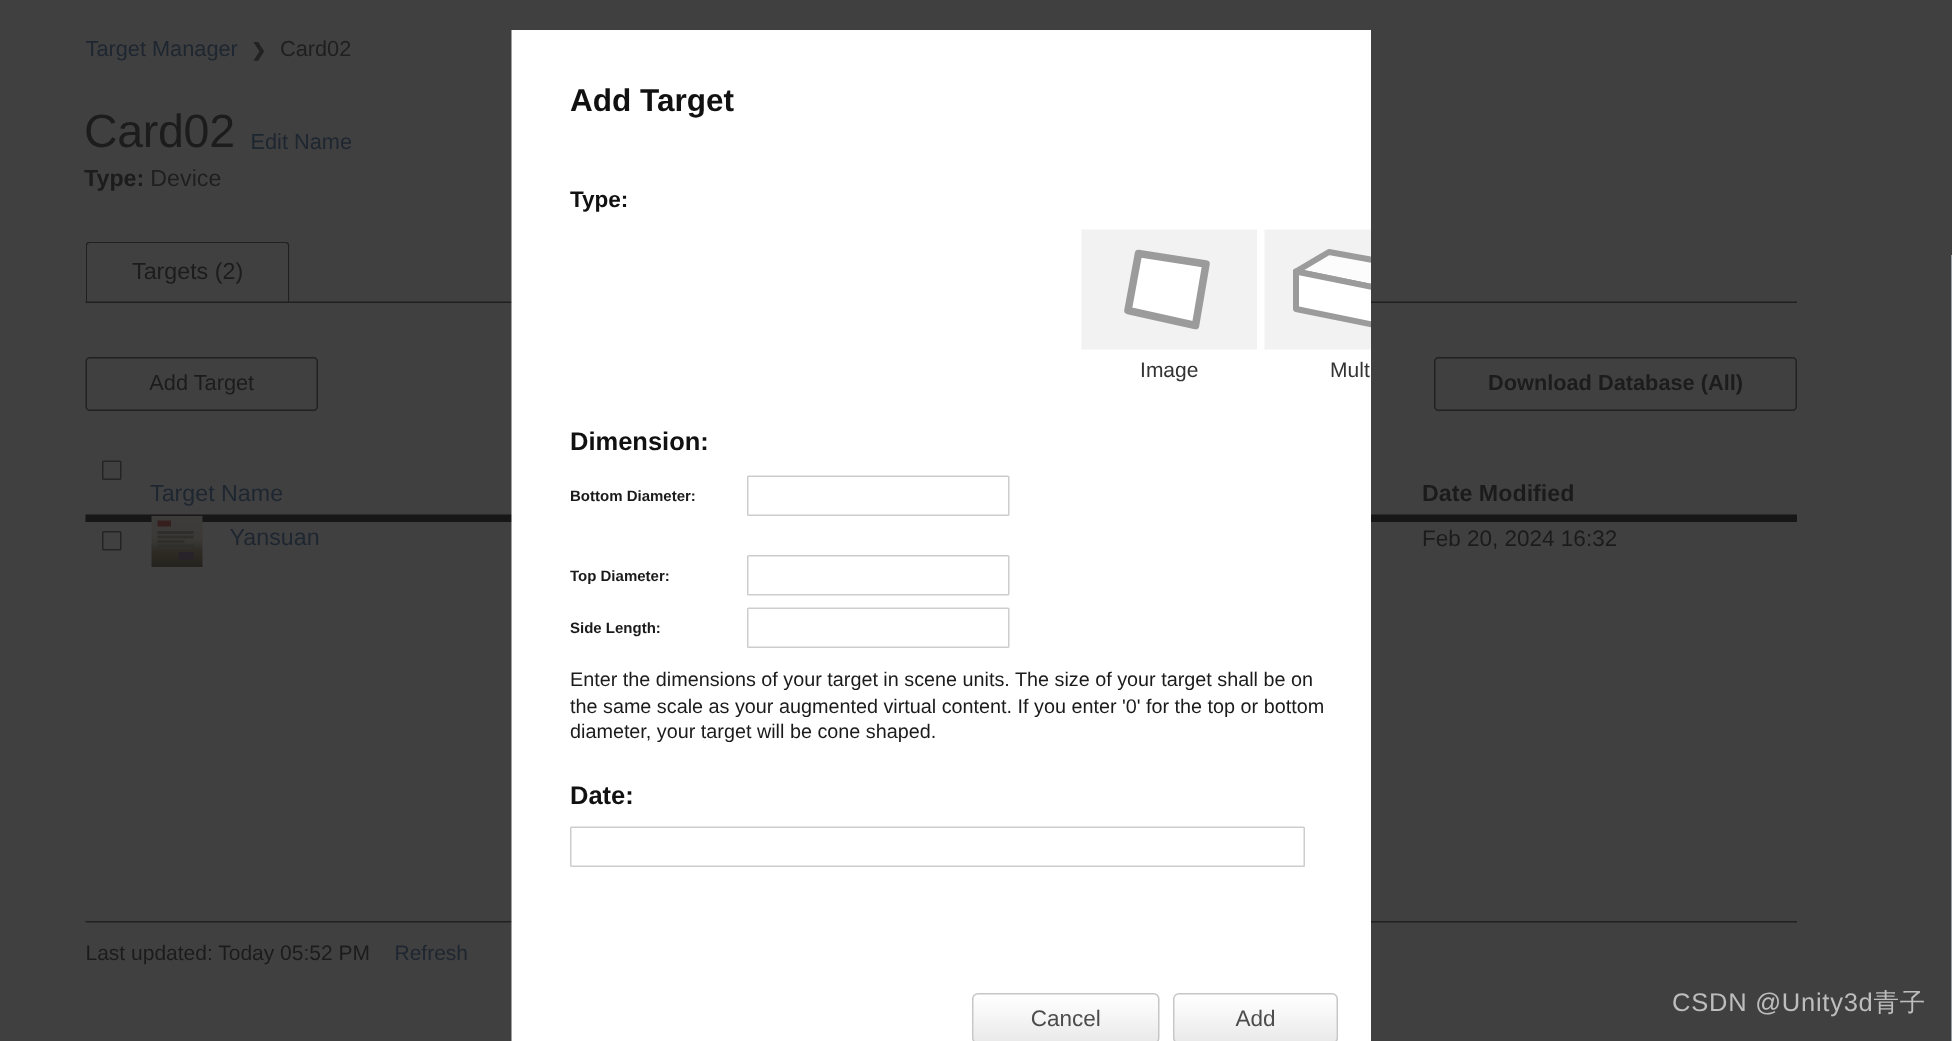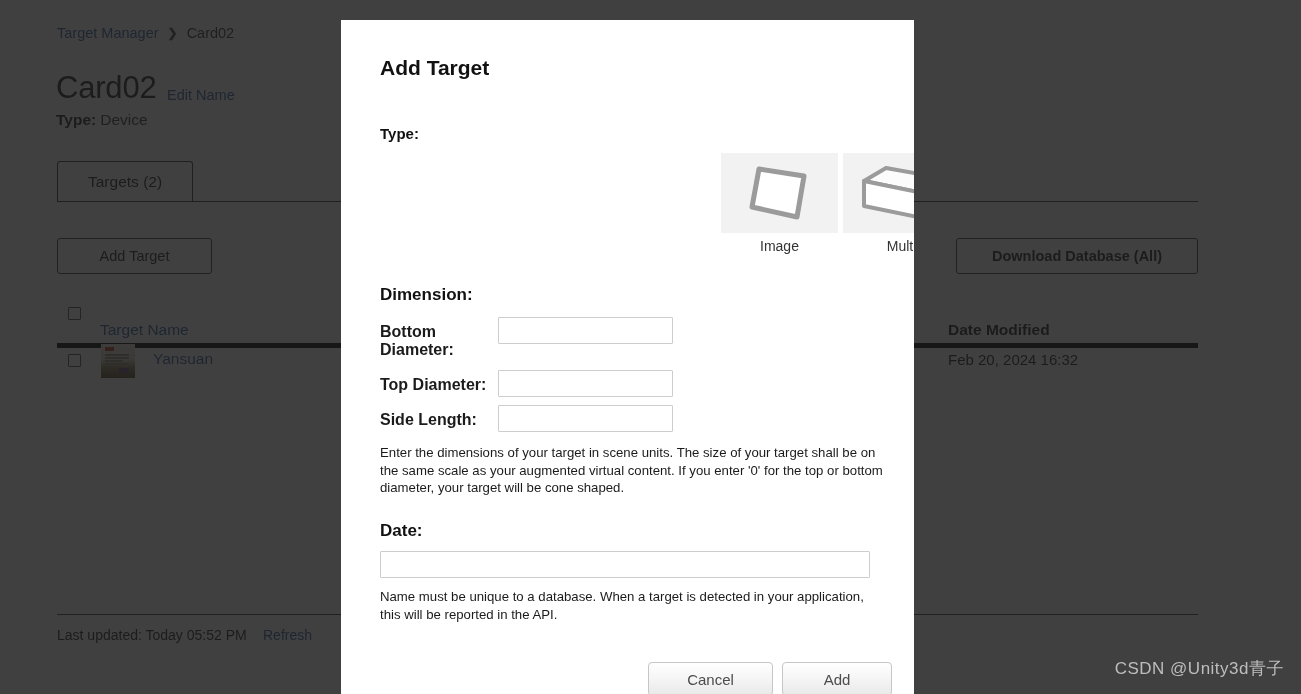--- a/index.html
+++ b/index.html
@@ -220,21 +220,21 @@
   .lbl-dim {
     position: absolute;
     left: 39px; top: 265px;
     font-size: 17px;
     font-weight: 700;
     color: #111;
   }
 
   .field-label {
     position: absolute;
-    font-size: 16px;
+    font-size: 10px;
     font-weight: 700;
     color: #1b1b1b;
     line-height: 18px;
     width: 110px;
   }
   .fl-bottom { left: 39px; top: 303px; }
   .fl-top    { left: 39px; top: 356px; }
   .fl-side   { left: 39px; top: 391px; }
 
   .dim-input {
@@ -394,21 +394,20 @@
       <div class="field-label fl-top">Top Diameter:</div>
       <input class="dim-input di-top" type="text" placeholder="" style="">
 
       <div class="field-label fl-side">Side Length:</div>
       <input class="dim-input di-side" type="text" placeholder="" style="">
 
       <div class="helper helper-dim">Enter the dimensions of your target in scene units. The size of your target shall be on the same scale as your augmented virtual content. If you enter '0' for the top or bottom diameter, your target will be cone shaped.</div>
 
       <div class="lbl-name">Date:</div>
       <input class="name-input" type="text" placeholder="" style="">
-      <div class="helper helper-name">Name must be unique to a database. When a target is detected in your application, this will be reported in the API.</div>
 
       <button class="modal-btn btn-cancel">Cancel</button>
       <button class="modal-btn btn-addm">Add</button>
     </div>
   </div>
 
   <div class="watermark">CSDN @Unity3d青子</div>
 </div>
 
 </body></html>

